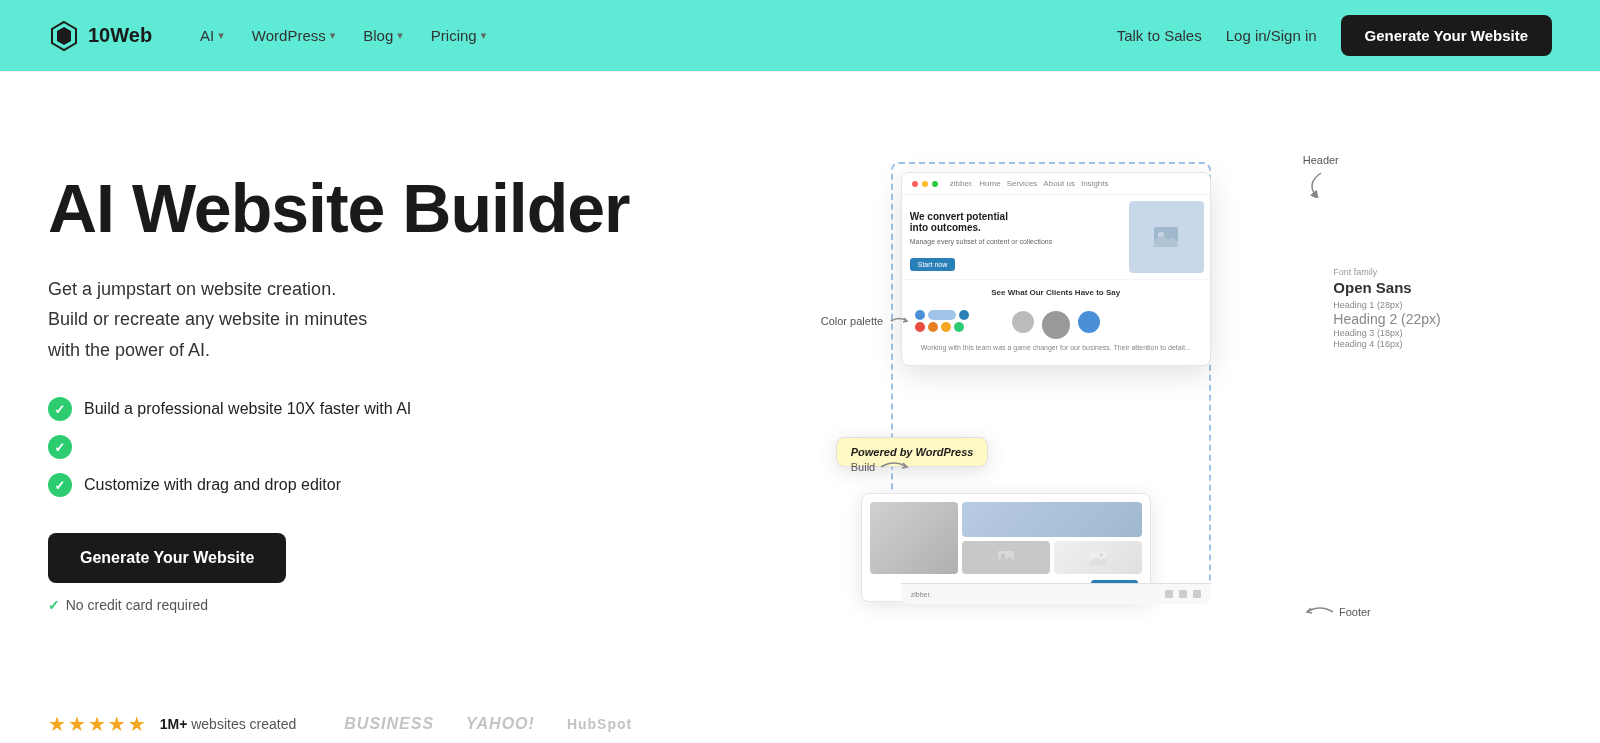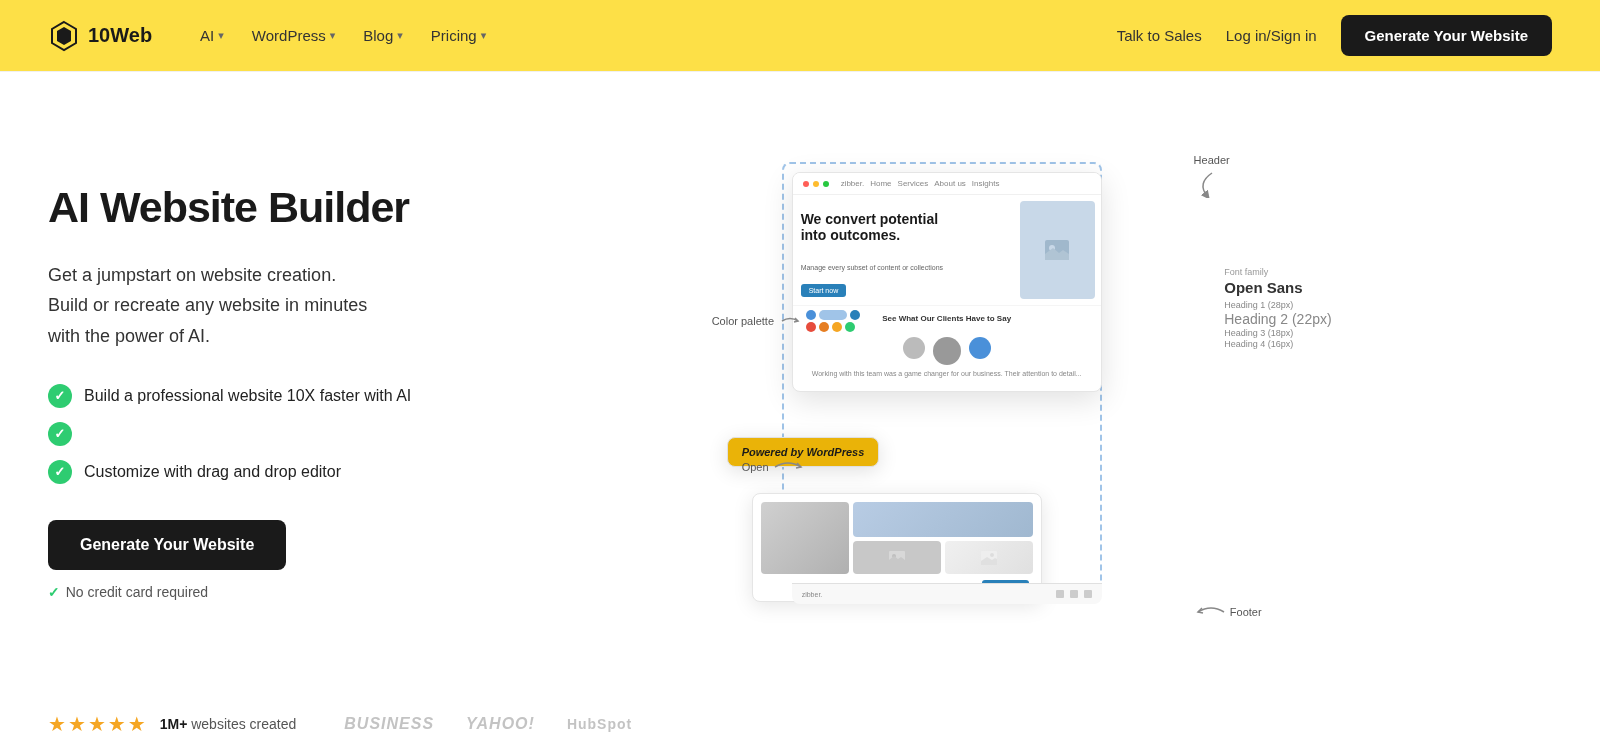--- a/index.html
+++ b/index.html
@@ -2,21 +2,21 @@
 <html><head>
   <meta charset="utf-8">
   <style>
     * { margin: 0; padding: 0; box-sizing: border-box; }
     body { font-family: -apple-system, BlinkMacSystemFont, 'Segoe UI', sans-serif; background: #fff; color: #1a1a1a; overflow-x: hidden; }
 
     
     nav {
       display: flex; align-items: center; justify-content: space-between;
       padding: 0 48px; height: 72px; border-bottom: 1px solid #f0f0f0;
-      position: sticky; top: 0; background: #fde047; z-index: 100;
+      position: sticky; top: 0; background: #5eead4; z-index: 100;
     }
     .nav-left { display: flex; align-items: center; gap: 36px; }
     .logo { display: flex; align-items: center; gap: 8px; font-weight: 700; font-size: 20px; color: #1a1a1a; text-decoration: none; }
     .logo-icon { width: 32px; height: 32px; }
     .nav-links { display: flex; align-items: center; gap: 4px; }
     .nav-link {
       display: flex; align-items: center; gap: 4px;
       padding: 8px 12px; font-size: 15px; color: #333; cursor: pointer;
       border-radius: 6px; text-decoration: none; font-weight: 500;
     }
@@ -30,21 +30,21 @@
       white-space: nowrap;
     }
 
     
     .hero {
       display: flex; align-items: center; justify-content: space-between;
       padding: 60px 48px 40px 48px; min-height: 620px; position: relative;
       overflow: hidden;
     }
     .hero-left { max-width: 640px; flex-shrink: 0; }
-    .hero-title { font-size: 43px; font-weight: 800; line-height: 1.1; color: #1a1a1a; margin-bottom: 28px; letter-spacing: -1px; }
+    .hero-title { font-size: 68px; font-weight: 800; line-height: 1.1; color: #1a1a1a; margin-bottom: 28px; letter-spacing: -1px; }
     .hero-subtitle { font-size: 18px; color: #333; line-height: 1.7; margin-bottom: 32px; }
     .features-list { list-style: none; margin-bottom: 36px; display: flex; flex-direction: column; gap: 14px; }
     .features-list li { display: flex; align-items: center; gap: 12px; font-size: 16px; color: #222; }
     .check-icon {
       width: 24px; height: 24px; border-radius: 50%; background: #2ecc71;
       display: flex; align-items: center; justify-content: center;
       flex-shrink: 0; color: #fff; font-size: 13px; font-weight: 700;
     }
     .btn-generate-hero {
       background: #1a1a1a; color: #fff; border: none; border-radius: 8px;
@@ -65,21 +65,21 @@
     .website-preview {
       position: absolute; top: 20px; left: 80px;
       width: 310px; border-radius: 8px; overflow: hidden;
       box-shadow: 0 8px 30px rgba(0,0,0,0.12); background: #fff;
       border: 1px solid #e5e5e5;
     }
     .preview-header { background: #fff; padding: 6px 10px; display: flex; align-items: center; gap: 4px; border-bottom: 1px solid #f0f0f0; }
     .preview-dot { width: 6px; height: 6px; border-radius: 50%; }
     .preview-nav { display: flex; gap: 6px; margin-left: 8px; font-size: 8px; color: #888; }
     .preview-hero-content { padding: 8px; }
-    .preview-hero-title { font-size: 14px; font-weight: 700; color: #1a1a1a; margin-bottom: 20px; }
+    .preview-hero-title { font-size: 10px; font-weight: 700; color: #1a1a1a; margin-bottom: 4px; }
     .preview-hero-text { font-size: 7px; color: #666; line-height: 1.4; margin-bottom: 6px; }
     .preview-btn { background: #2980b9; color: #fff; border: none; border-radius: 3px; padding: 3px 8px; font-size: 7px; cursor: pointer; }
     .preview-section { padding: 8px; border-top: 1px solid #f5f5f5; }
     .preview-section-title { font-size: 8px; font-weight: 700; color: #333; margin-bottom: 14px; text-align: center; }
     .preview-avatars { display: flex; justify-content: center; gap: 8px; }
     .preview-avatar { width: 22px; height: 22px; border-radius: 50%; background: #ddd; }
     .preview-avatar.featured { width: 28px; height: 28px; background: #aaa; }
 
     
     .image-grid-card {
@@ -91,21 +91,21 @@
     .image-grid { display: grid; grid-template-columns: 1fr 1fr 1fr; gap: 4px; }
     .img-placeholder { border-radius: 4px; background: #ddd; }
     .img-p1 { grid-column: 1; grid-row: 1 / 3; height: 72px; background: #c8c8c8; }
     .img-p2 { grid-column: 2 / 4; grid-row: 1; height: 35px; background: #b8cce4; }
     .img-p3 { grid-column: 2; grid-row: 2; height: 33px; background: #d8d8d8; }
     .img-p4 { grid-column: 3; grid-row: 2; height: 33px; background: #e8e8e8; }
 
     
     .wp-card {
       position: absolute; bottom: 60px; left: 20px;
-      background: #eab308; border-radius: 8px;
+      background: #fef9c3; border-radius: 8px;
       box-shadow: 0 4px 20px rgba(0,0,0,0.12); padding: 12px 20px;
       border: 1px solid #e0e0e0; font-size: 13px; font-weight: 700;
       color: #1a1a1a; font-style: italic; white-space: nowrap;
     }
 
     
     .header-annot {
       position: absolute; top: 0px; right: 10px;
       display: flex; flex-direction: column; align-items: center; gap: 2px;
     }
@@ -301,21 +301,21 @@
           <div style="display:flex;gap:3px;">
             <div style="width:10px;height:10px;border-radius:50%;background:#e74c3c;"></div>
             <div style="width:10px;height:10px;border-radius:50%;background:#e67e22;"></div>
             <div style="width:10px;height:10px;border-radius:50%;background:#f5a623;"></div>
             <div style="width:10px;height:10px;border-radius:50%;background:#2ecc71;"></div>
           </div>
         </div>
       </div>
 
       <div style="position:absolute;bottom:155px;left:30px;display:flex;align-items:center;gap:4px;">
-        <span style="font-size:11px;color:#555;">Open</span>
+        <span style="font-size:11px;color:#555;">Build</span>
         <svg width="30" height="20" viewBox="0 0 30 20">
           <path d="M2 10 Q15 2 28 10" stroke="#888" stroke-width="1.5" fill="none"></path>
           <path d="M24 6 L28 10 L23 11" stroke="#888" stroke-width="1.5" fill="none"></path>
         </svg>
       </div>
 
       <div style="position:absolute;top:115px;right:-40px;">
         <div style="font-size:9px;color:#999;margin-bottom:2px;">Font family</div>
         <div style="font-size:15px;font-weight:700;color:#333;margin-bottom:4px;">Open Sans</div>
         <div style="display:flex;flex-direction:column;gap:1px;">

